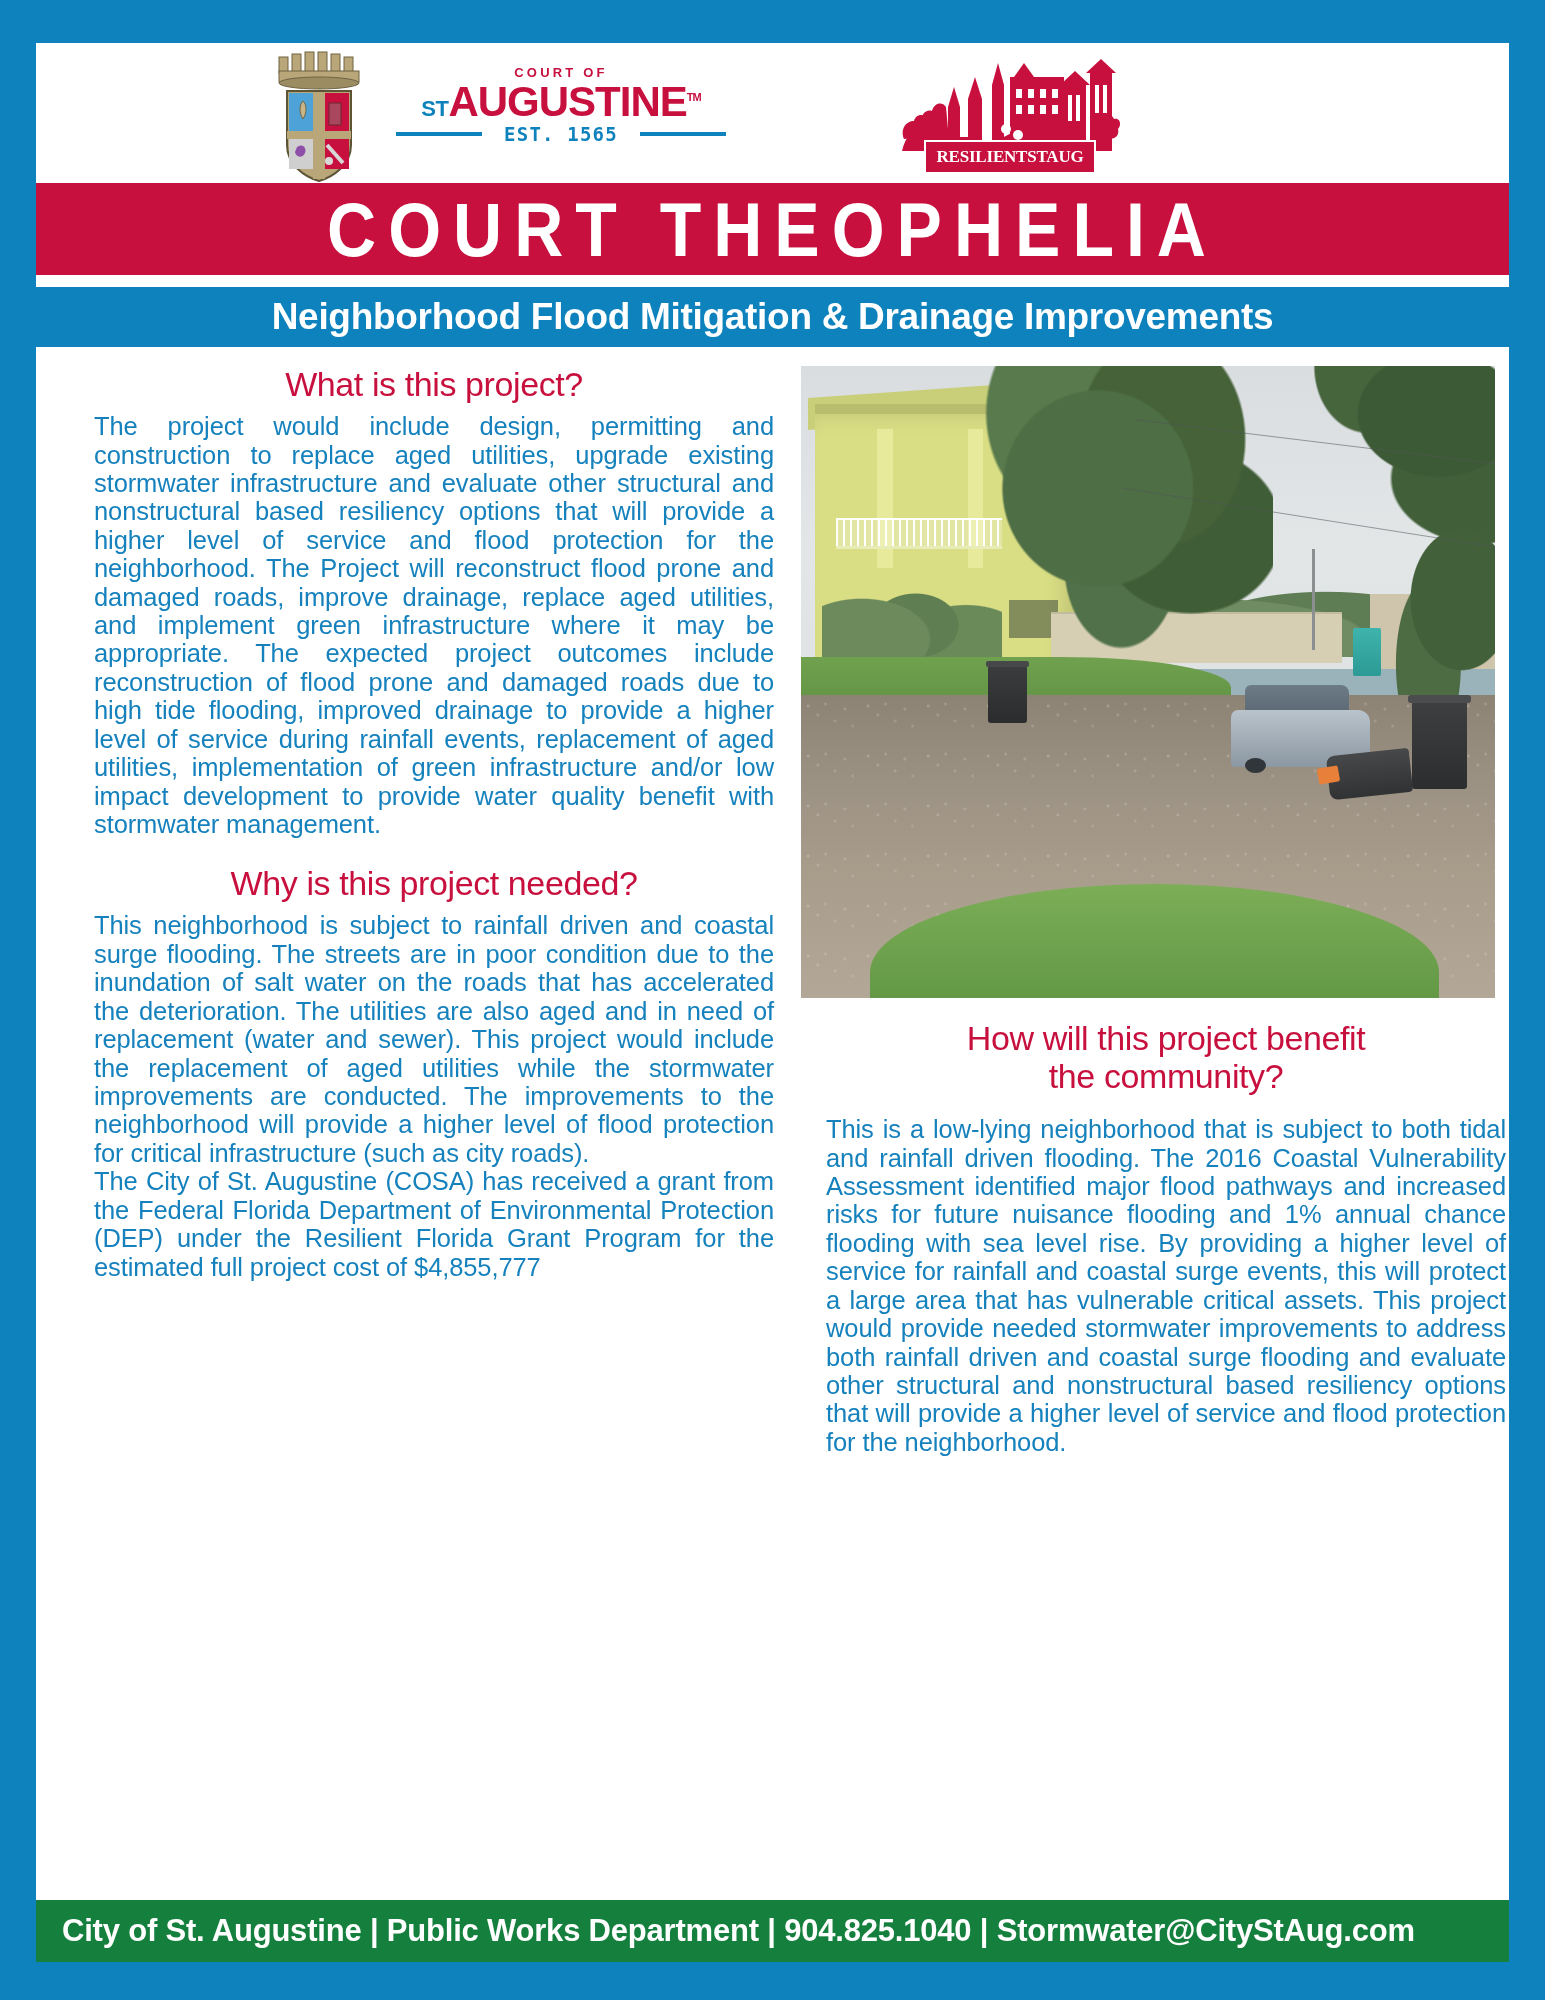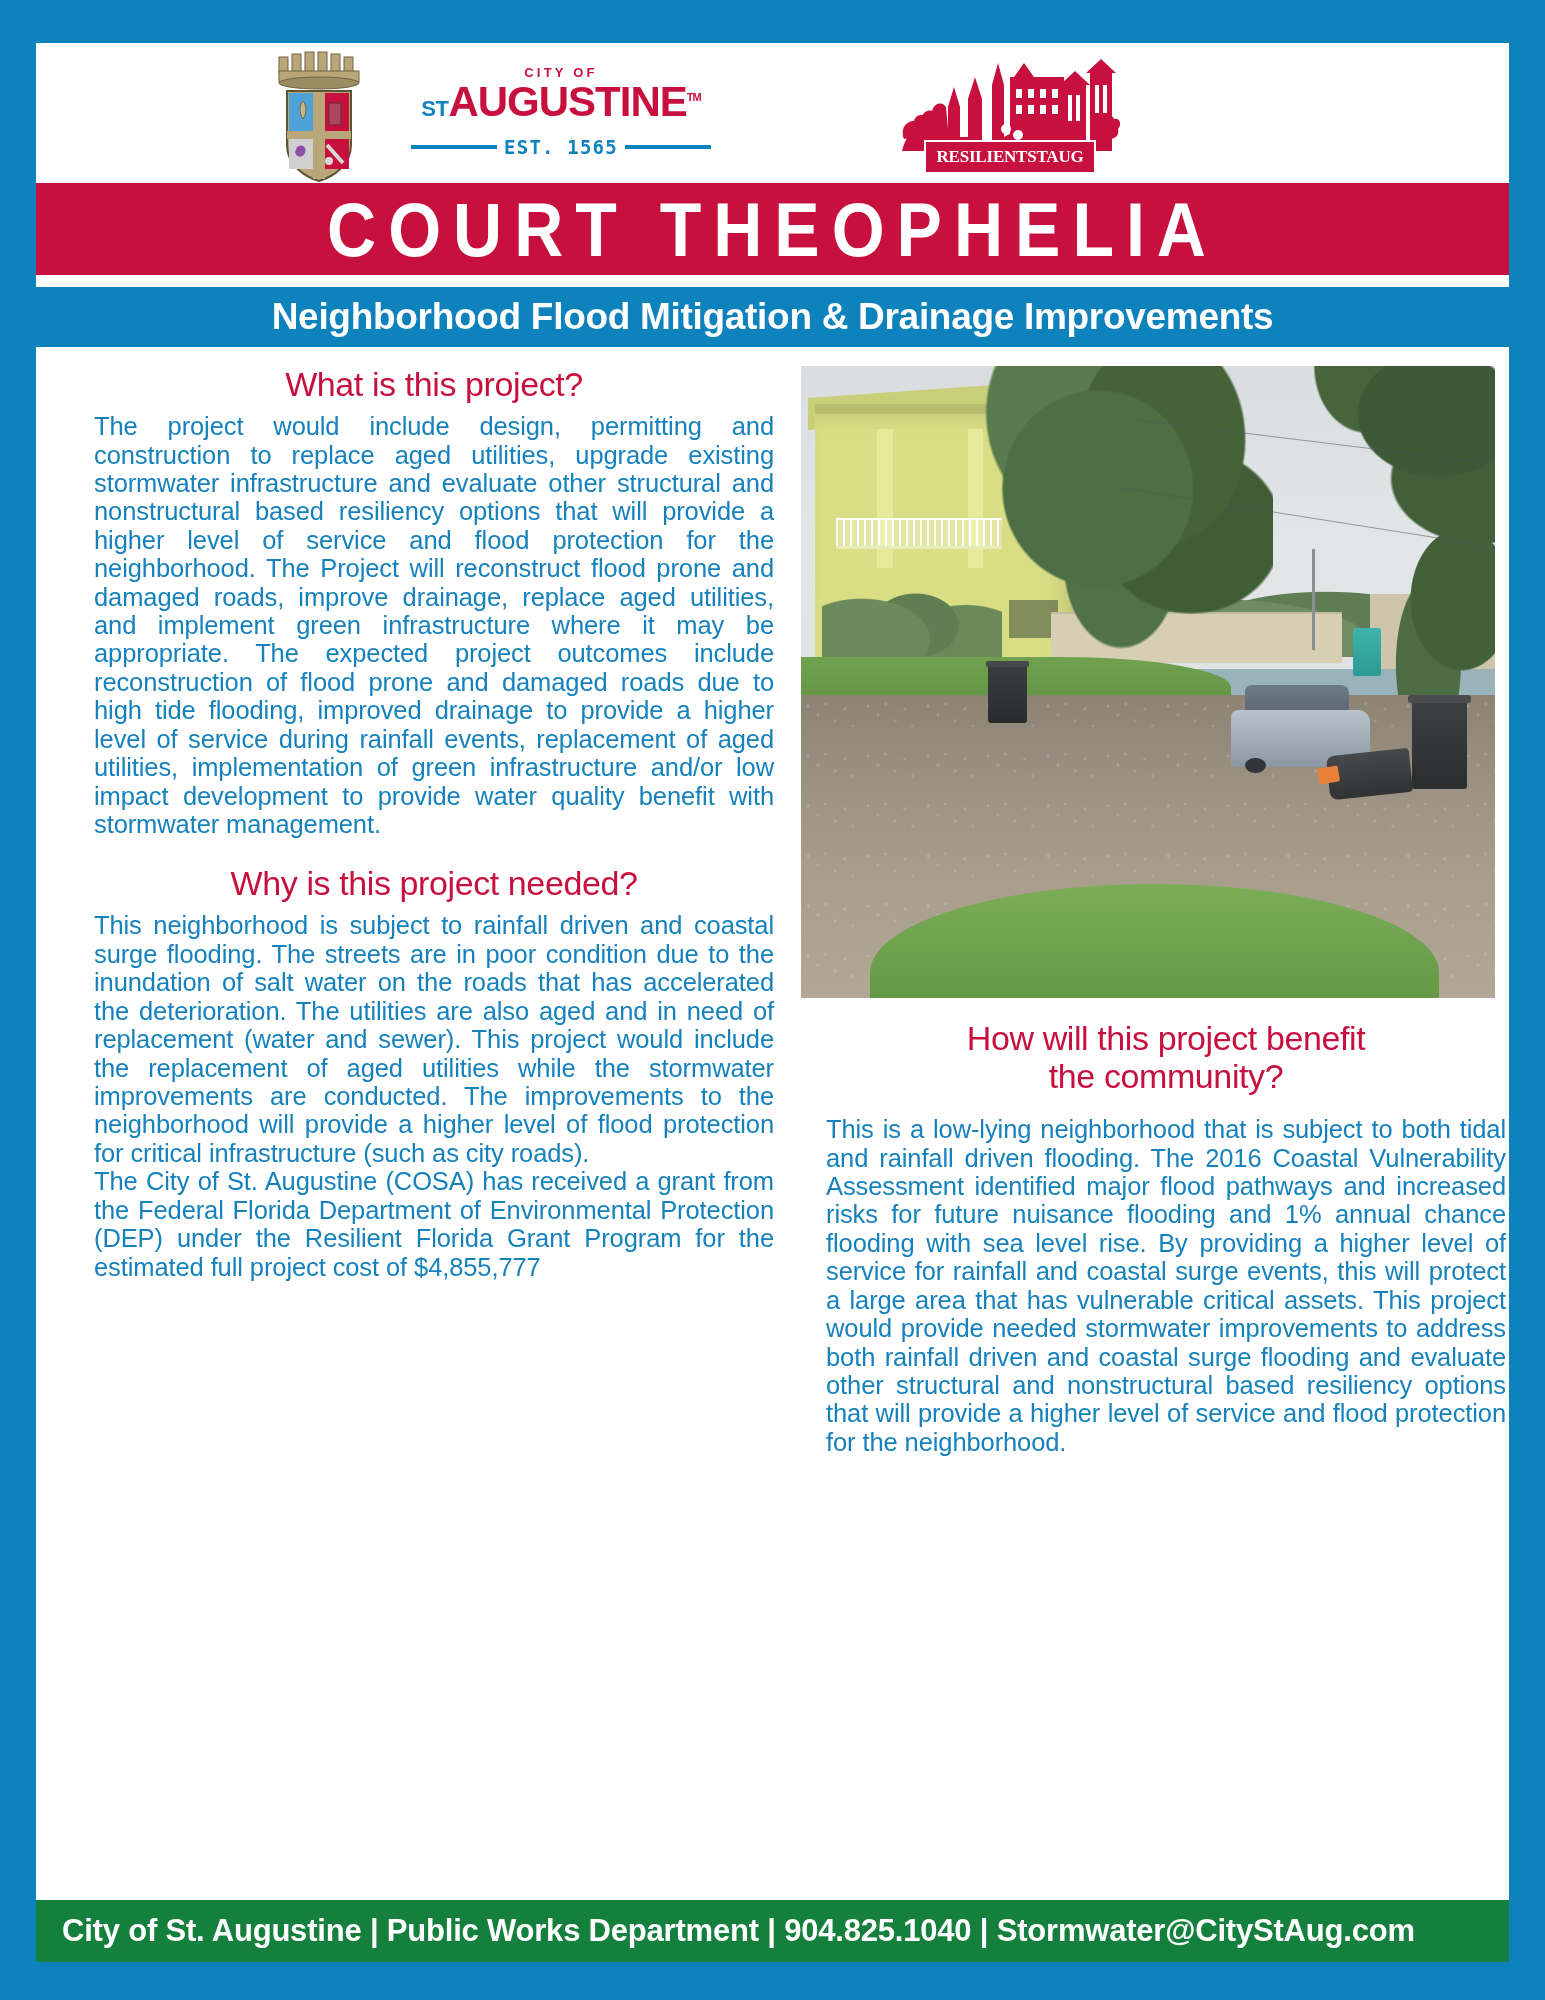--- a/index.html
+++ b/index.html
@@ -72,22 +72,22 @@
     font-size: 42px;
     font-weight: bold;
     line-height: 1;
     letter-spacing: -1px;
     white-space: nowrap;
   }
   .wm-st { color: #0e82bd; font-size: 22px; letter-spacing: -0.5px; }
   .wm-aug { color: #c8103e; }
   .wm-tm { color: #c8103e; font-size: 11px; vertical-align: super; margin-top: 32px; }
   .wm-est-row {
-    display: flex; align-items: center; justify-content: center;
-    margin-top: 13px; gap: 7px;
+    display: flex; align-items: center; justify-content: space-between;
+    margin-top: 0; gap: 7px;
   }
   .wm-rule { height: 4px; background: #0e82bd; flex: 1; max-width: 86px; }
   .wm-est {
     color: #0e82bd; font-size: 19px; font-weight: bold; letter-spacing: 1.2px;
     font-family: "DejaVu Sans Mono", monospace;
   }
 
   
   .resilient {
     position: absolute;
@@ -433,21 +433,21 @@
           <path d="M2 42 H66 V50 H2 Z" fill="#b9a77a"></path>
           <path d="M18 12 c4 4 4 12 0 18 c-4 -6 -4 -14 0 -18 z" fill="#c8b58a" stroke="#6f6343"></path>
           <rect x="44" y="14" width="12" height="22" fill="#a8475e" stroke="#6f2533"></rect>
           <path d="M12 58 c5 -4 10 0 8 6 c-2 5 -9 5 -10 -1 z" fill="#8e4fa8"></path>
           <path d="M42 56 L58 74" stroke="#d8d8d8" stroke-width="4"></path>
           <circle cx="44" cy="72" r="4" fill="#d8d8d8"></circle>
         </svg>
       </div>
 
       <div class="wordmark">
-        <div class="wm-cityof">CITY OF</div>
+        <div class="wm-cityof">COURT OF</div>
         <div class="wm-main"><span class="wm-st">ST</span><span class="wm-aug">AUGUSTINE</span><span class="wm-tm">TM</span></div>
         <div class="wm-est-row">
           <div class="wm-rule"></div>
           <div class="wm-est">EST. 1565</div>
           <div class="wm-rule"></div>
         </div>
       </div>
 
       <div class="resilient">
         <svg viewBox="0 0 225 125" width="225" height="125">

